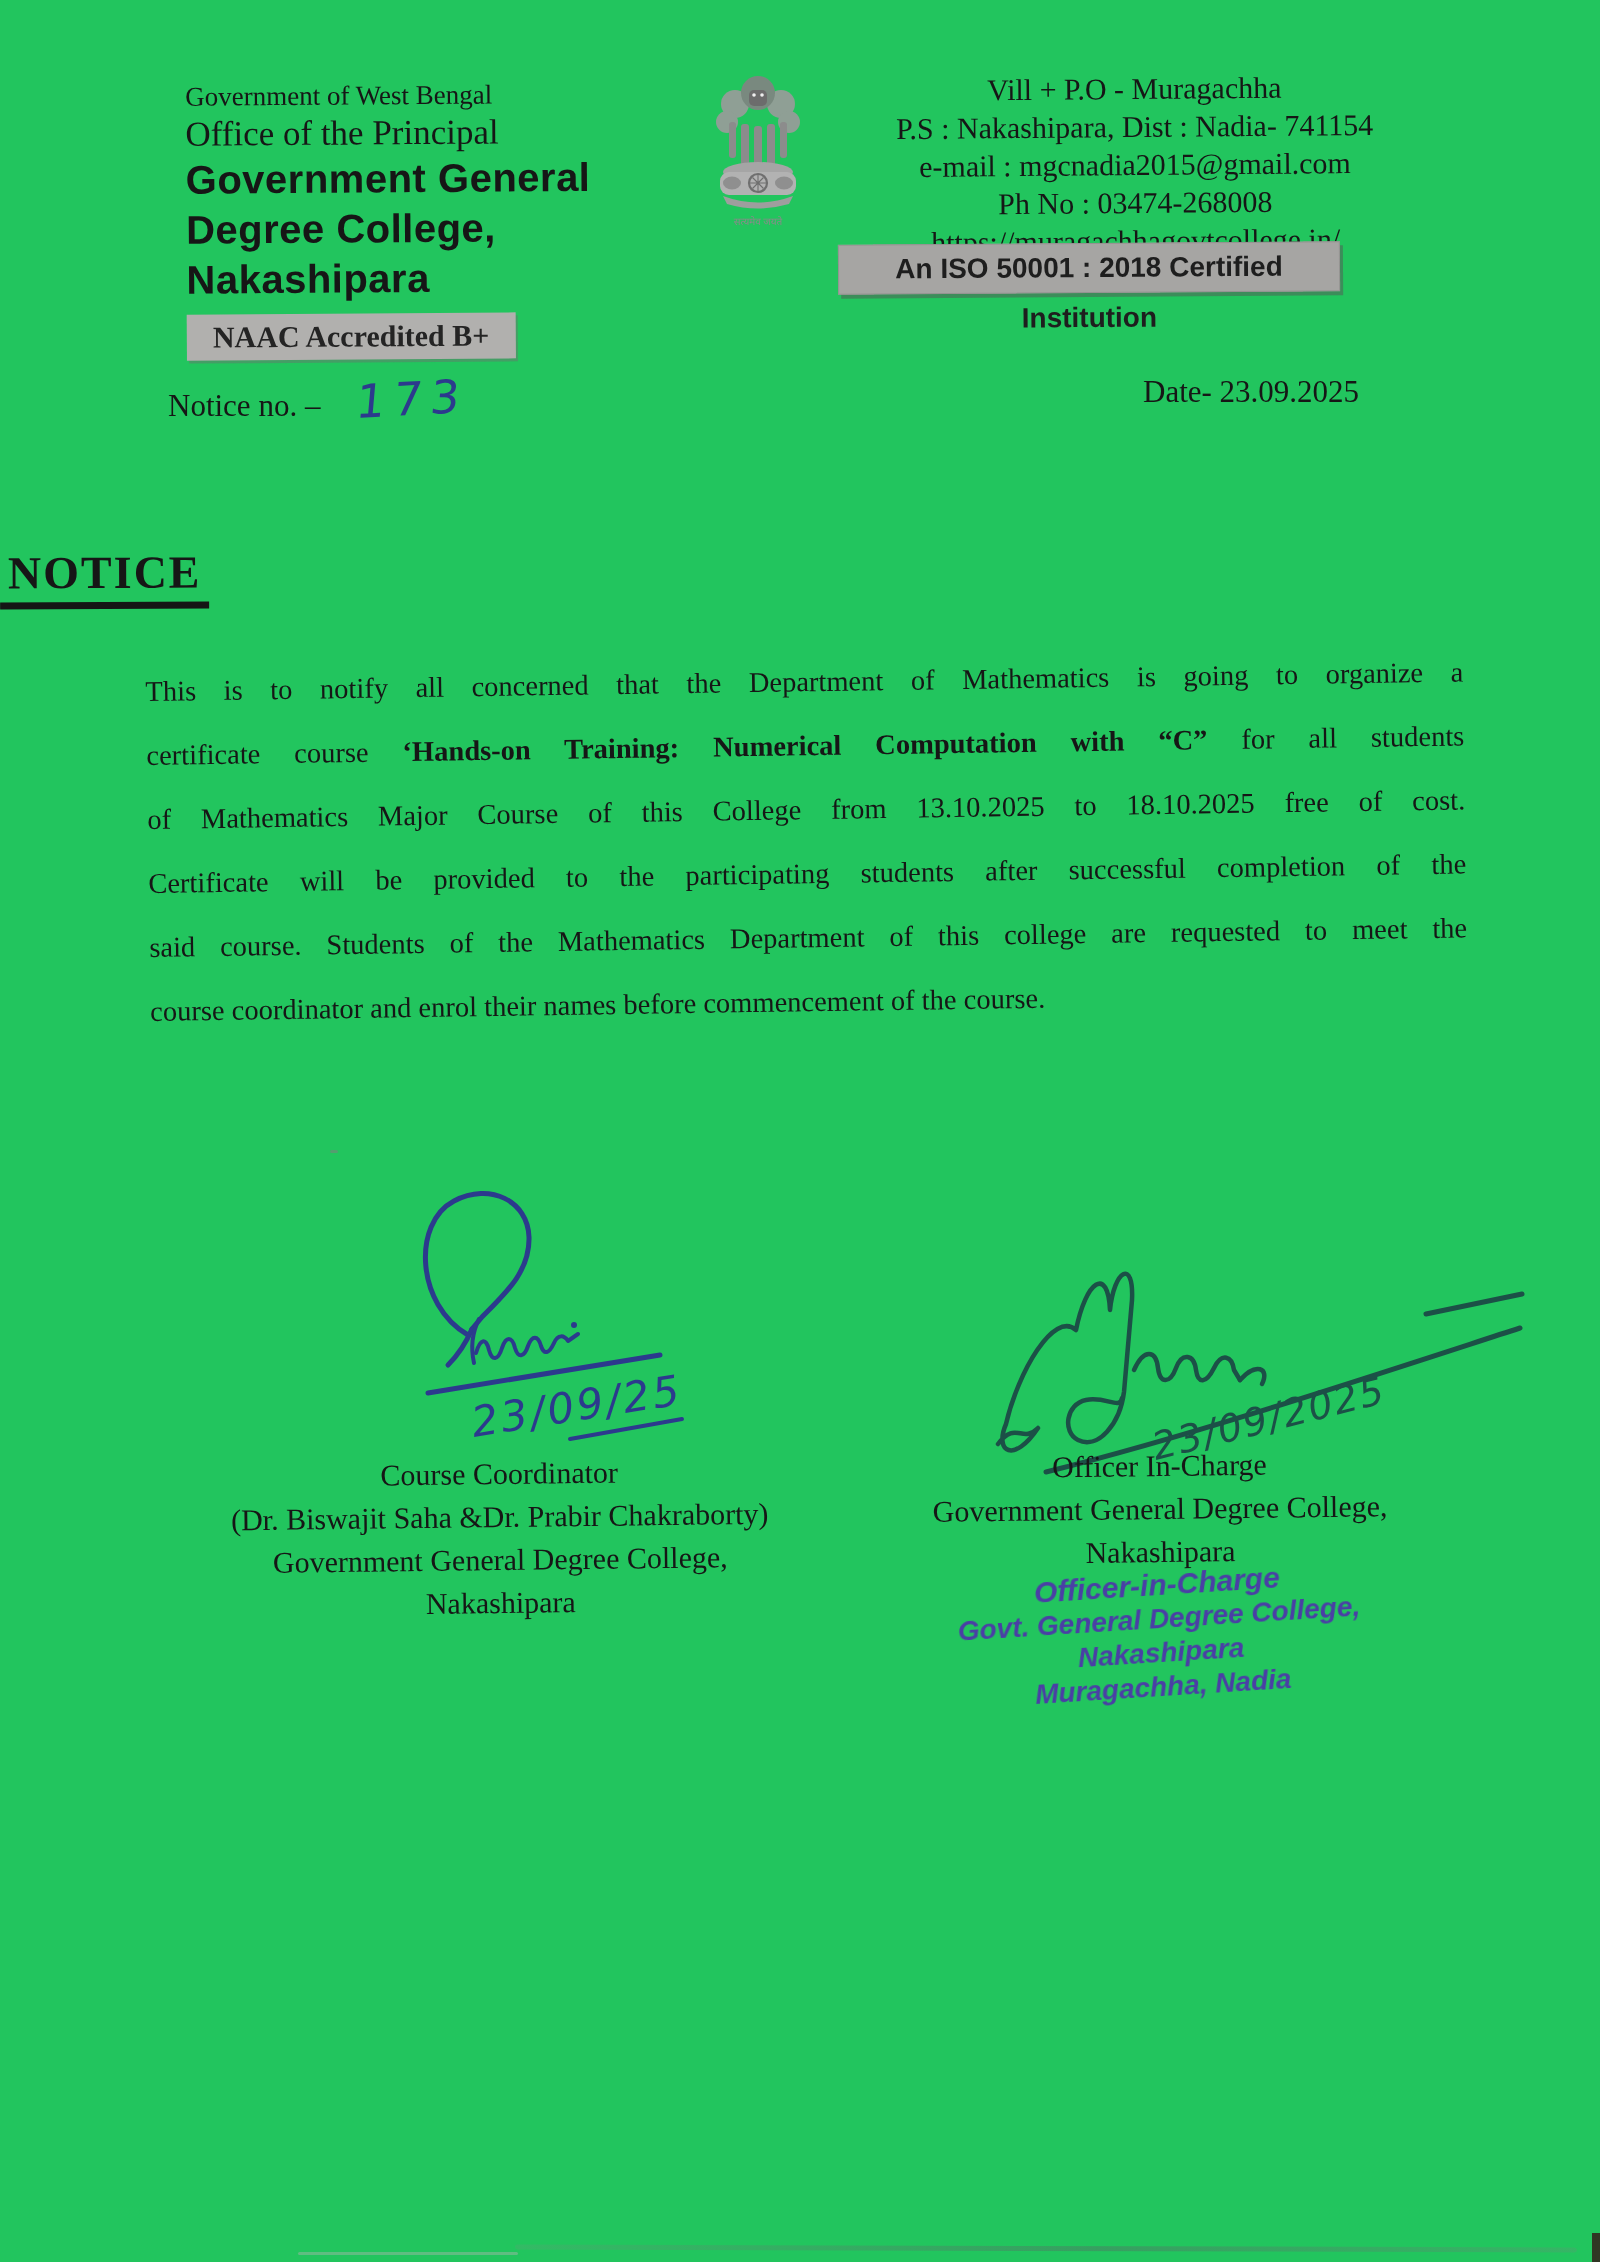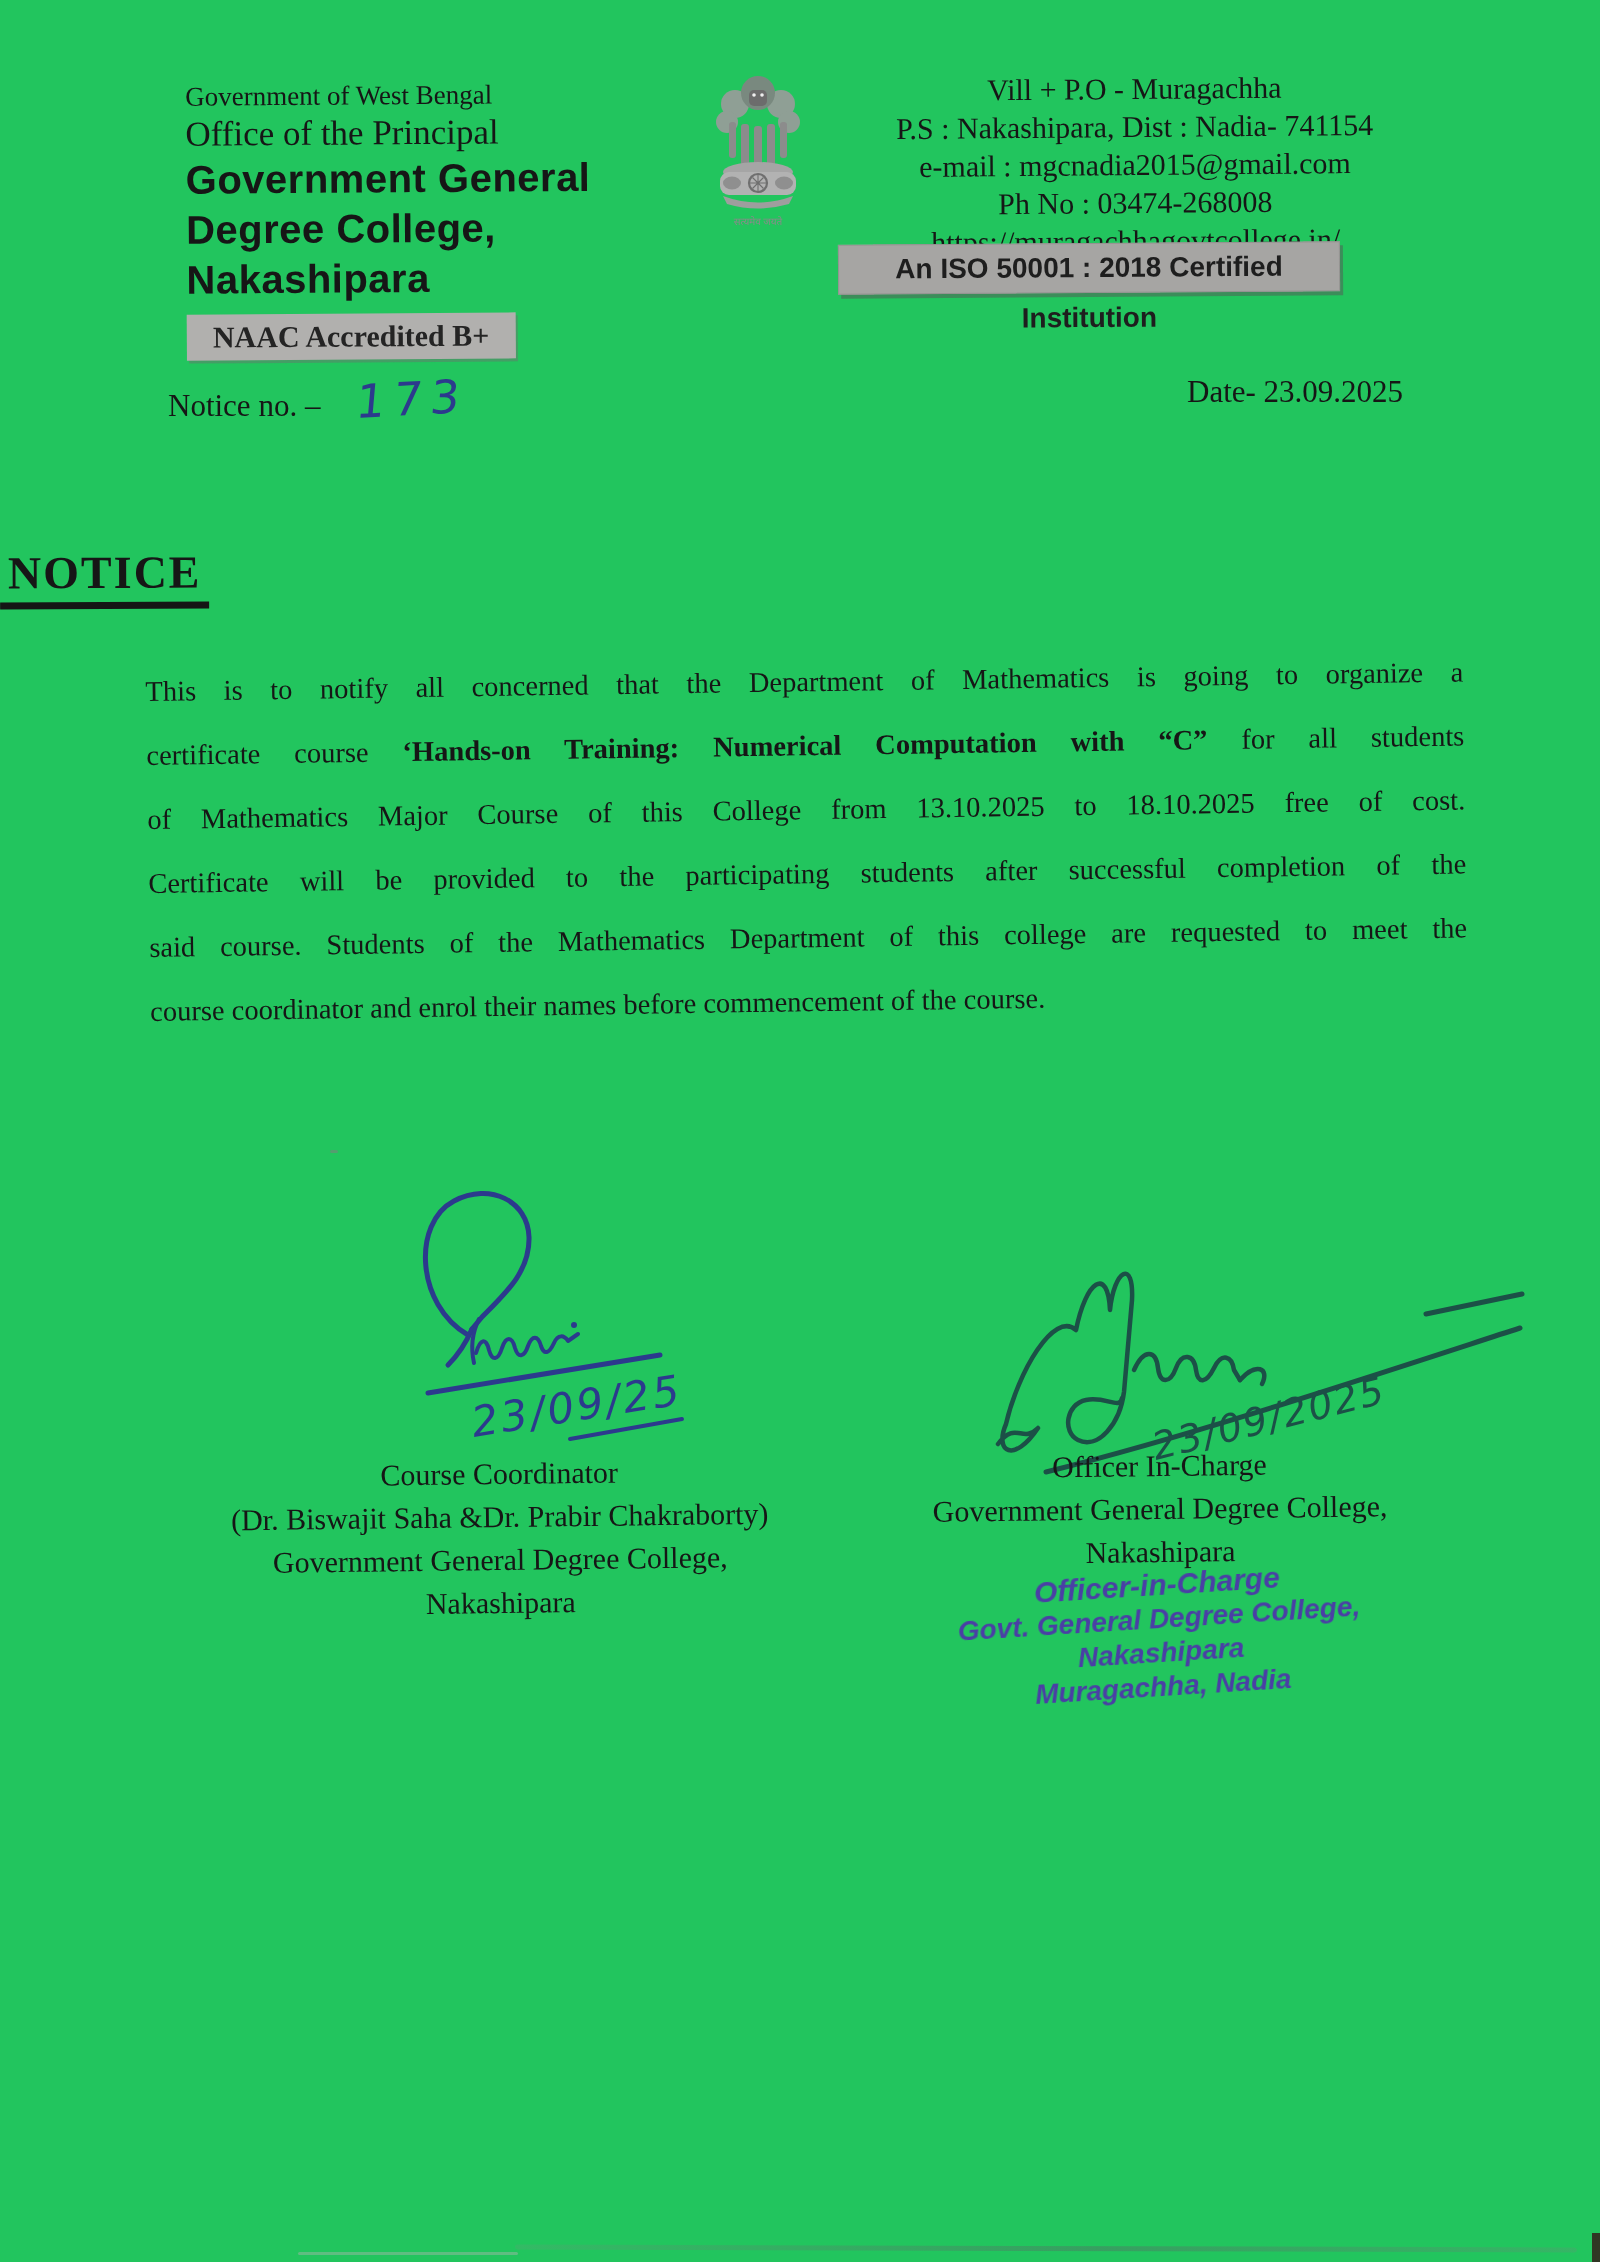--- a/index.html
+++ b/index.html
@@ -28,21 +28,21 @@
     transform:rotate(-0.4deg);
   }
   .emblem{left:698px; top:62px;}
   
   .notice-label{left:140px; top:388px; font-size:31px;margin-left:28px;}
   .notice-number{
     left:356px; top:372px; font-size:46px; color:var(--ink-left,#2c3a8d);
     font-family:"DejaVu Sans", sans-serif; letter-spacing:8px;
     transform:rotate(-3deg) skewX(-8deg); font-weight:500;
   }
-  .date-line{left:1143px; top:374px; font-size:31px;margin-left:44px;}
+  .date-line{left:1143px; top:374px; font-size:31px;}
   
   .title-wrap{left:0; top:546px; width:1600px; text-align:left;}
   .title-text{
     display:inline-block; font-size:46px; font-weight:700; letter-spacing:2px;
     border-bottom:7px solid #151515; padding:0 8px 3px 8px; transform:rotate(-0.3deg);
   }
   
   .body-block{left:145px; top:660px; width:1318px; transform:rotate(-0.85deg); transform-origin:0 0;}
   .bline{
     font-size:28.5px; line-height:64px; height:64px; white-space:nowrap;

